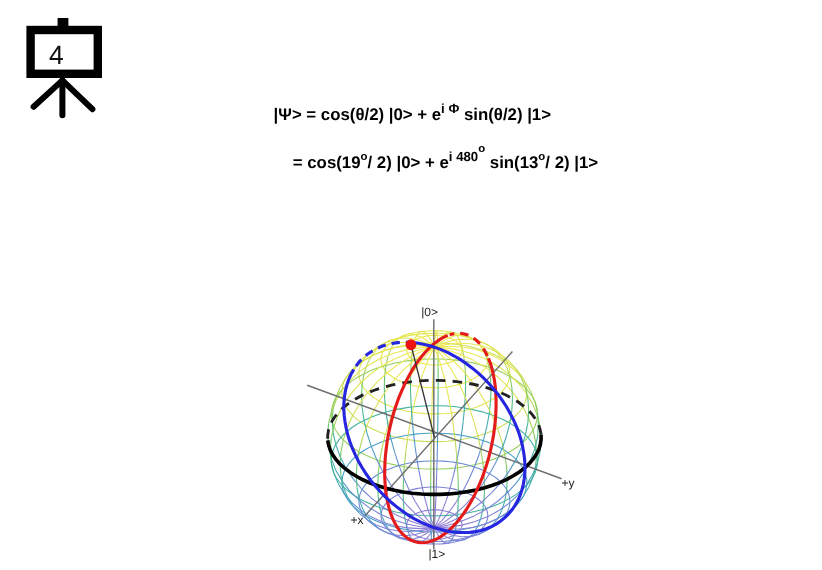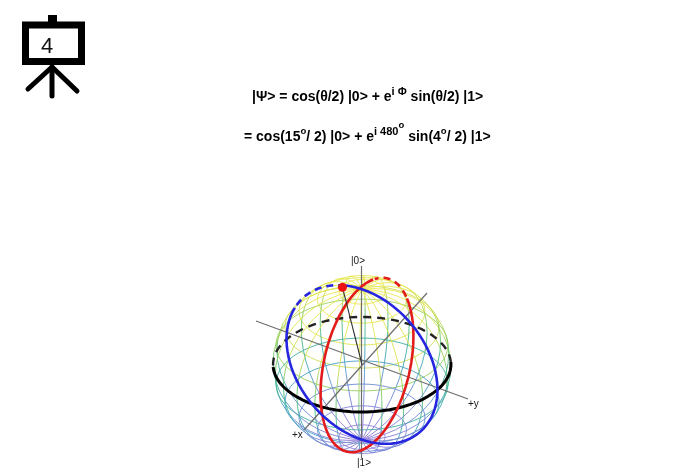--- a/index.html
+++ b/index.html
@@ -5,21 +5,21 @@
   html,body{margin:0;padding:0;}
   body{
     width:685px;height:475px;background:#ffffff;position:relative;overflow:hidden;
     font-family:"Liberation Sans",sans-serif;
   }
   #stage{position:absolute;left:0;top:0;width:685px;height:475px;}
   .eq{
     position:absolute;white-space:nowrap;color:#000;font-weight:bold;
     font-size:14px;line-height:15px;letter-spacing:0px;
   }
-  #eq-line1{left:228px;top:84px;margin-left:24px;}
+  #eq-line1{left:228px;top:84px;}
   #eq-line2{left:244px;top:117px;}
   .seg-base{font-size:14px;}
   .seg-sup{font-size:11px;vertical-align:6px;}
   .seg-deg{font-size:9.5px;vertical-align:7px;}
   .seg-deg2{font-size:9.5px;vertical-align:13px;}
   .axis-label{
     position:absolute;color:#1a1a1a;font-size:10px;font-weight:normal;white-space:nowrap;
   }
   #lbl-top{left:351px;top:255px;}
   #lbl-bottom{left:357px;top:457px;}
@@ -35,21 +35,21 @@
     <rect x="28" y="2" width="9" height="8" fill="#000"></rect>
     <rect x="5.5" y="12" width="56" height="36.5" fill="#fff" stroke="#000" stroke-width="7"></rect>
     <line x1="32" y1="54" x2="8" y2="76" stroke="#000" stroke-width="5" stroke-linecap="round"></line>
     <line x1="32" y1="54" x2="57" y2="78" stroke="#000" stroke-width="5" stroke-linecap="round"></line>
     <line x1="32" y1="54" x2="32" y2="83" stroke="#000" stroke-width="5" stroke-linecap="round"></line>
   </g>
   <text x="27" y="40" font-size="22" fill="#111" text-anchor="middle" font-family="Liberation Sans, sans-serif">4</text>
 </svg>
 
 <div id="eq-line1" class="eq"><span class="seg-base">|Ψ&gt; = cos(θ/2) |0&gt; + e</span><span class="seg-sup">i Φ</span><span class="seg-base"> sin(θ/2) |1&gt;</span></div>
-<div id="eq-line2" class="eq"><span class="seg-base">= cos(15</span><span class="seg-deg">o</span><span class="seg-base">/ 2) |0&gt; + e</span><span class="seg-sup">i 480</span><span class="seg-deg2">o</span><span class="seg-base"> sin(4</span><span class="seg-deg">o</span><span class="seg-base">/ 2) |1&gt;</span></div>
+<div id="eq-line2" class="eq"><span class="seg-base">= cos(19</span><span class="seg-deg">o</span><span class="seg-base">/ 2) |0&gt; + e</span><span class="seg-sup">i 480</span><span class="seg-deg2">o</span><span class="seg-base"> sin(13</span><span class="seg-deg">o</span><span class="seg-base">/ 2) |1&gt;</span></div>
 
 <svg id="stage" viewBox="0 0 685 475">
     <g>
       <path d="M349.8 302.3L351.5 302.8L353.4 303.2L355.3 303.6L357.2 303.9L359.2 304.1L361.2 304.1L363.2 304.1L365.2 304.0L367.2 303.8L369.1 303.5L371.0 303.2L372.8 302.7L374.5 302.2L376.2 301.5L377.7 300.8L379.1 300.1L380.4 299.2L381.5 298.4L382.5 297.4L383.4 296.4L384.0 295.4L384.5 294.4L384.9 293.3L385.0 292.3L385.0 291.2L384.8 290.1L384.4 289.1L383.9 288.0L383.2 287.0L382.3 286.1L381.3 285.1L380.2 284.3L378.8 283.4L377.4 282.7L375.9 282.0L374.2 281.4L372.5 280.9L370.6 280.4L368.7 280.1L366.8 279.8L364.8 279.6L362.8 279.5L360.8 279.5L358.8 279.6L356.8 279.8L354.9 280.1L353.0 280.5L351.2 281.0L349.5 281.5L347.8 282.1L346.3 282.8L344.9 283.6L343.6 284.4L342.5 285.3L341.5 286.2L340.6 287.2L340.0 288.2L339.5 289.3L339.1 290.3L339.0 291.4L339.0 292.5L339.2 293.5L339.6 294.6L340.1 295.6L340.8 296.6L341.7 297.6L342.7 298.5L343.8 299.4L345.2 300.2L346.6 301.0L348.1 301.7L349.8 302.3" fill="none" stroke="rgb(236,232,79)" stroke-width="0.9"></path>
       <path d="M338.4 319.5L341.8 320.5L345.3 321.4L349.0 322.1L352.7 322.6L356.6 323.0L360.4 323.1L364.3 323.1L368.2 322.9L372.0 322.5L375.8 322.0L379.4 321.2L382.9 320.3L386.2 319.3L389.4 318.1L392.3 316.7L395.1 315.3L397.5 313.7L399.7 312.0L401.6 310.1L403.3 308.3L404.6 306.3L405.5 304.3L406.2 302.2L406.5 300.2L406.4 298.1L406.1 296.0L405.4 294.0L404.3 292.0L403.0 290.1L401.3 288.2L399.3 286.4L397.1 284.7L394.5 283.1L391.8 281.7L388.8 280.4L385.6 279.2L382.2 278.2L378.7 277.3L375.0 276.6L371.3 276.1L367.4 275.7L363.6 275.6L359.7 275.6L355.8 275.8L352.0 276.2L348.2 276.7L344.6 277.5L341.1 278.4L337.8 279.4L334.6 280.6L331.7 282.0L328.9 283.4L326.5 285.0L324.3 286.7L322.4 288.6L320.7 290.4L319.4 292.4L318.5 294.4L317.8 296.5L317.5 298.5L317.6 300.6L317.9 302.7L318.6 304.7L319.7 306.7L321.0 308.6L322.7 310.5L324.7 312.3L326.9 314.0L329.5 315.6L332.2 317.0L335.2 318.3L338.4 319.5" fill="none" stroke="rgb(231,231,80)" stroke-width="0.9"></path>
       <path d="M328.7 339.8L333.4 341.3L338.4 342.5L343.6 343.5L348.9 344.2L354.3 344.7L359.8 344.9L365.3 344.9L370.8 344.6L376.2 344.1L381.4 343.3L386.6 342.3L391.5 341.0L396.3 339.5L400.7 337.8L404.9 335.9L408.8 333.8L412.3 331.5L415.4 329.1L418.1 326.6L420.4 323.9L422.2 321.1L423.6 318.3L424.5 315.4L424.9 312.5L424.8 309.5L424.3 306.6L423.3 303.7L421.9 300.9L419.9 298.2L417.6 295.5L414.8 293.0L411.6 290.6L408.0 288.4L404.1 286.3L399.9 284.4L395.3 282.8L390.6 281.3L385.6 280.1L380.4 279.1L375.1 278.4L369.7 277.9L364.2 277.7L358.7 277.7L353.2 278.0L347.8 278.5L342.6 279.3L337.4 280.4L332.5 281.6L327.7 283.1L323.3 284.8L319.1 286.7L315.2 288.8L311.7 291.1L308.6 293.5L305.9 296.0L303.6 298.7L301.8 301.5L300.4 304.3L299.5 307.2L299.1 310.1L299.2 313.1L299.7 316.0L300.7 318.9L302.1 321.7L304.1 324.4L306.4 327.1L309.2 329.6L312.4 332.0L316.0 334.2L319.9 336.3L324.1 338.2L328.7 339.8" fill="none" stroke="rgb(224,228,83)" stroke-width="0.9"></path>
       <path d="M321.2 361.8L327.0 363.6L333.1 365.1L339.5 366.3L346.0 367.2L352.6 367.8L359.3 368.0L366.0 368.0L372.7 367.7L379.3 367.0L385.8 366.1L392.1 364.8L398.2 363.3L404.0 361.4L409.5 359.3L414.6 357.0L419.3 354.4L423.6 351.7L427.4 348.7L430.7 345.6L433.5 342.3L435.7 338.9L437.4 335.4L438.5 331.9L439.0 328.3L439.0 324.7L438.3 321.2L437.1 317.6L435.3 314.2L432.9 310.8L430.1 307.6L426.6 304.5L422.7 301.5L418.4 298.8L413.6 296.3L408.4 294.0L402.8 292.0L397.0 290.2L390.9 288.7L384.5 287.5L378.0 286.6L371.4 286.0L364.7 285.7L358.0 285.8L351.3 286.1L344.7 286.8L338.2 287.7L331.9 289.0L325.8 290.5L320.0 292.3L314.5 294.4L309.4 296.8L304.7 299.3L300.4 302.1L296.6 305.1L293.3 308.2L290.5 311.5L288.3 314.8L286.6 318.3L285.5 321.9L285.0 325.4L285.0 329.0L285.7 332.6L286.9 336.2L288.7 339.6L291.1 343.0L293.9 346.2L297.4 349.3L301.3 352.2L305.6 355.0L310.4 357.5L315.6 359.8L321.2 361.8" fill="none" stroke="rgb(205,222,87)" stroke-width="0.9"></path>
       <path d="M316.4 384.0L323.0 386.0L329.8 387.6L336.9 389.0L344.1 390.0L351.5 390.6L359.0 390.9L366.5 390.9L374.0 390.5L381.3 389.8L388.6 388.7L395.6 387.3L402.4 385.6L408.8 383.6L414.9 381.2L420.6 378.6L425.9 375.8L430.7 372.7L434.9 369.4L438.6 365.9L441.7 362.2L444.2 358.5L446.1 354.6L447.3 350.6L447.9 346.6L447.8 342.6L447.1 338.6L445.8 334.7L443.8 330.8L441.1 327.1L437.9 323.5L434.1 320.0L429.7 316.7L424.9 313.7L419.5 310.9L413.7 308.3L407.6 306.1L401.0 304.1L394.2 302.4L387.1 301.1L379.9 300.1L372.5 299.4L365.0 299.1L357.5 299.2L350.0 299.5L342.7 300.3L335.4 301.3L328.4 302.7L321.6 304.5L315.2 306.5L309.1 308.8L303.4 311.4L298.1 314.3L293.3 317.4L289.1 320.7L285.4 324.2L282.3 327.8L279.8 331.6L277.9 335.5L276.7 339.4L276.1 343.4L276.2 347.4L276.9 351.4L278.2 355.4L280.2 359.2L282.9 363.0L286.1 366.6L289.9 370.0L294.3 373.3L299.1 376.4L304.5 379.2L310.3 381.7L316.4 384.0" fill="none" stroke="rgb(153,208,92)" stroke-width="0.9"></path>
       <path d="M316.4 422.9L323.0 424.9L329.8 426.6L336.9 427.9L344.1 428.9L351.5 429.6L359.0 429.9L366.5 429.8L374.0 429.5L381.3 428.7L388.6 427.7L395.6 426.3L402.4 424.5L408.8 422.5L414.9 420.2L420.6 417.6L425.9 414.7L430.7 411.6L434.9 408.3L438.6 404.8L441.7 401.2L444.2 397.4L446.1 393.5L447.3 389.6L447.9 385.6L447.8 381.6L447.1 377.6L445.8 373.6L443.8 369.8L441.1 366.0L437.9 362.4L434.1 359.0L429.7 355.7L424.9 352.6L419.5 349.8L413.7 347.3L407.6 345.0L401.0 343.0L394.2 341.4L387.1 340.0L379.9 339.0L372.5 338.4L365.0 338.1L357.5 338.1L350.0 338.5L342.7 339.2L335.4 340.3L328.4 341.7L321.6 343.4L315.2 345.4L309.1 347.8L303.4 350.4L298.1 353.2L293.3 356.3L289.1 359.6L285.4 363.1L282.3 366.8L279.8 370.5L277.9 374.4L276.7 378.4L276.1 382.4L276.2 386.4L276.9 390.4L278.2 394.3L280.2 398.2L282.9 401.9L286.1 405.5L289.9 409.0L294.3 412.3L299.1 415.3L304.5 418.1L310.3 420.7L316.4 422.9" fill="none" stroke="rgb(63,177,159)" stroke-width="0.9"></path>
       <path d="M321.2 437.0L327.0 438.8L333.1 440.3L339.5 441.5L346.0 442.4L352.6 443.0L359.3 443.3L366.0 443.2L372.7 442.9L379.3 442.2L385.8 441.3L392.1 440.0L398.2 438.5L404.0 436.7L409.5 434.6L414.6 432.2L419.3 429.7L423.6 426.9L427.4 423.9L430.7 420.8L433.5 417.5L435.7 414.2L437.4 410.7L438.5 407.1L439.0 403.6L439.0 400.0L438.3 396.4L437.1 392.8L435.3 389.4L432.9 386.0L430.1 382.8L426.6 379.7L422.7 376.8L418.4 374.0L413.6 371.5L408.4 369.2L402.8 367.2L397.0 365.4L390.9 363.9L384.5 362.7L378.0 361.8L371.4 361.2L364.7 361.0L358.0 361.0L351.3 361.3L344.7 362.0L338.2 362.9L331.9 364.2L325.8 365.7L320.0 367.6L314.5 369.7L309.4 372.0L304.7 374.6L300.4 377.3L296.6 380.3L293.3 383.4L290.5 386.7L288.3 390.1L286.6 393.6L285.5 397.1L285.0 400.7L285.0 404.3L285.7 407.8L286.9 411.4L288.7 414.8L291.1 418.2L293.9 421.4L297.4 424.5L301.3 427.5L305.6 430.2L310.4 432.7L315.6 435.0L321.2 437.0" fill="none" stroke="rgb(71,159,196)" stroke-width="0.9"></path>

